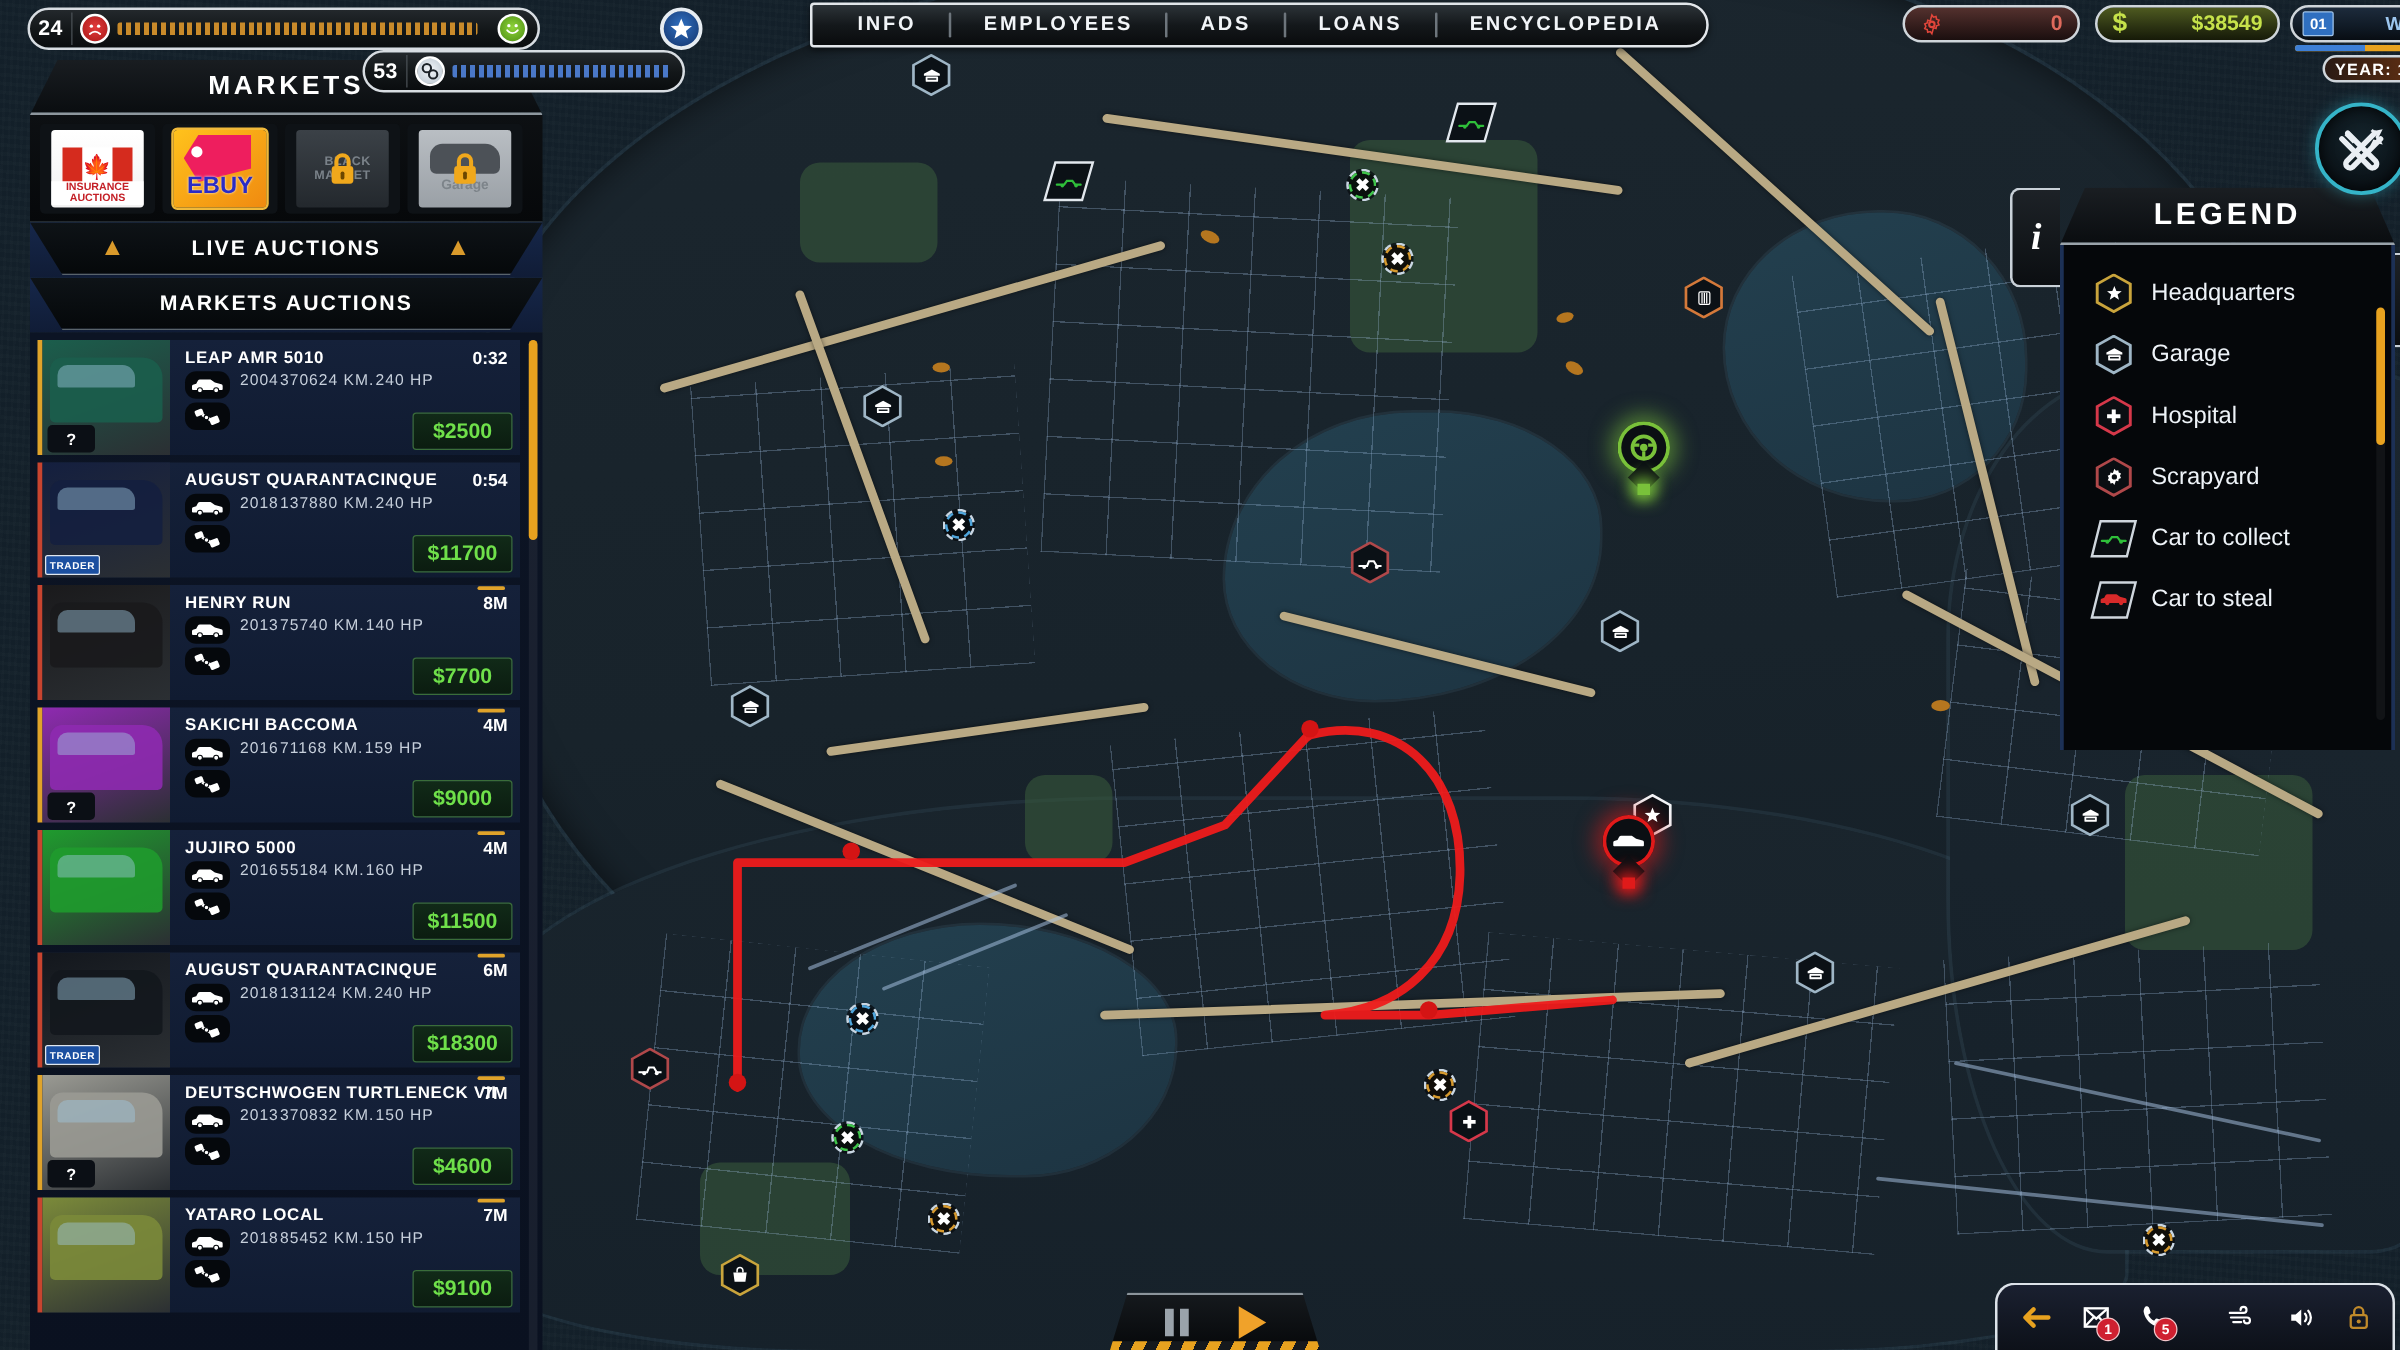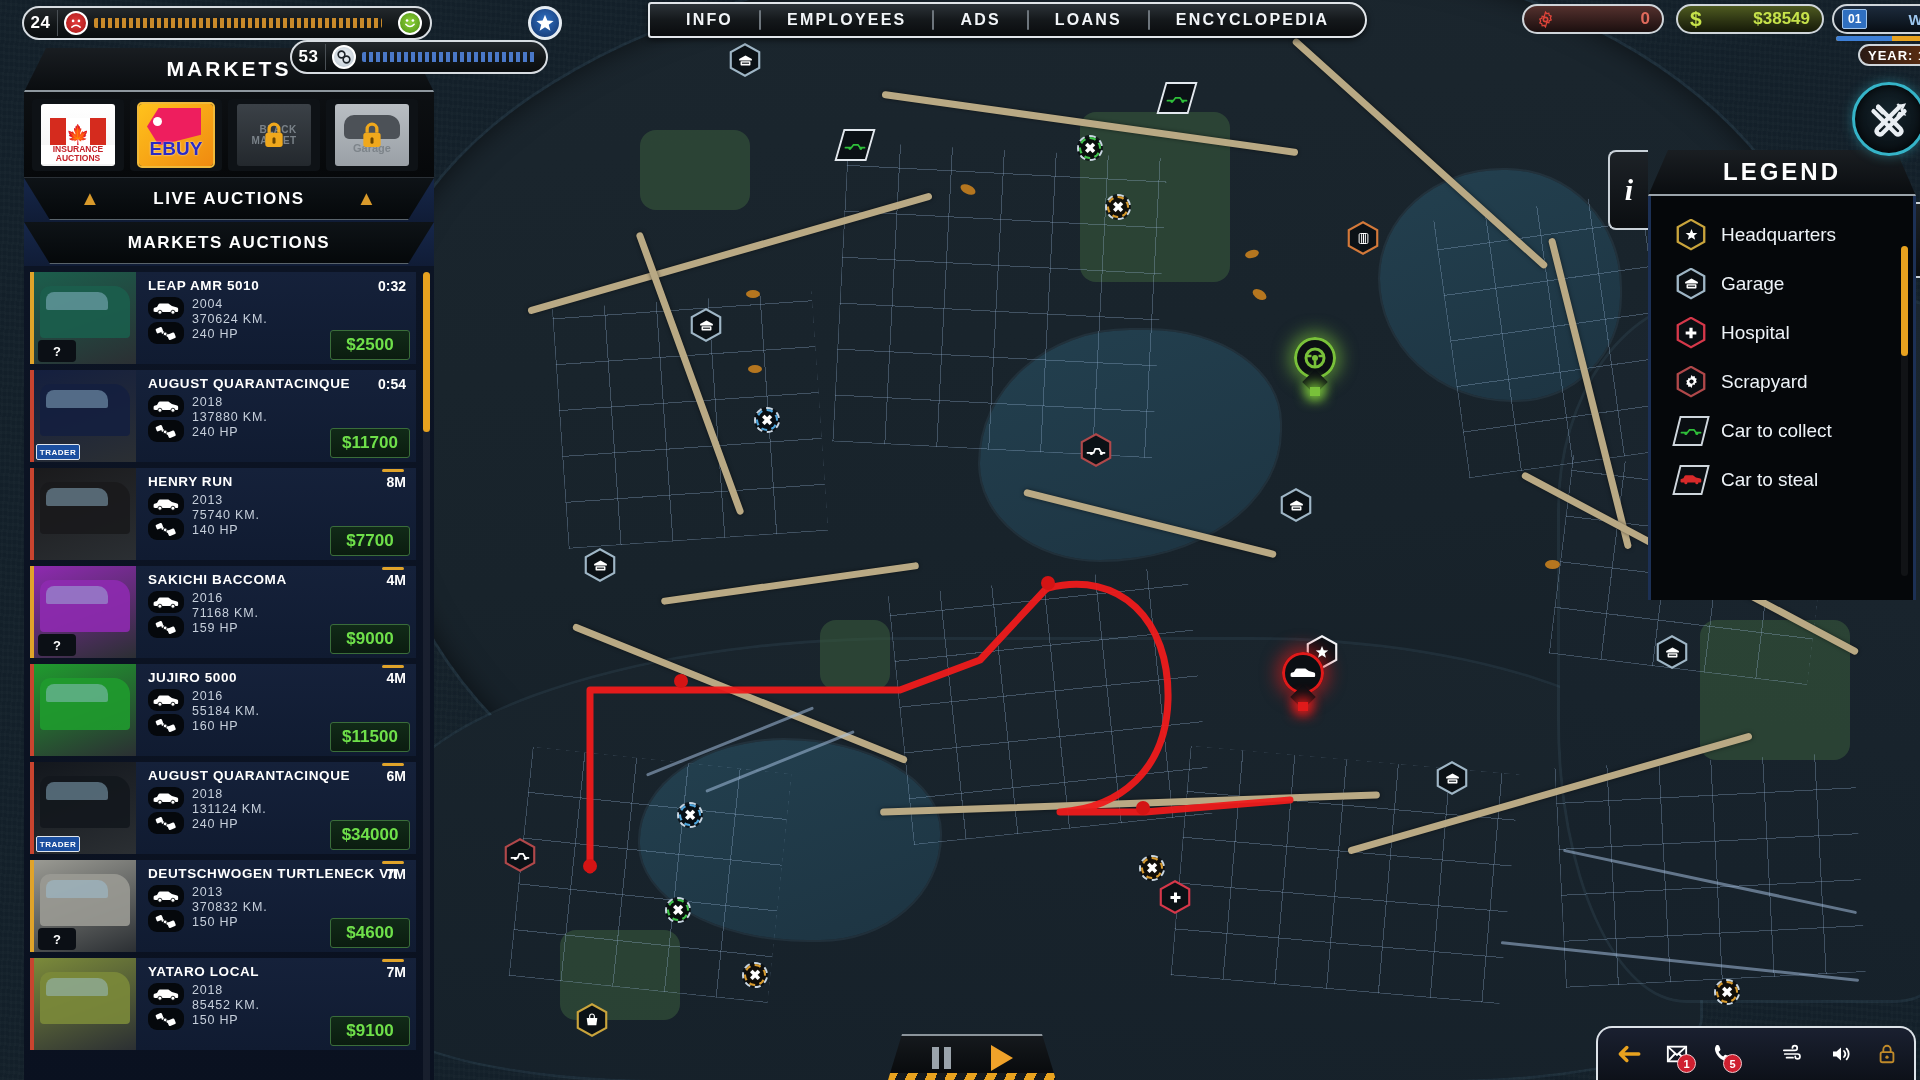--- a/index.html
+++ b/index.html
@@ -225,21 +225,21 @@
   }
   .row .specs {
     margin-top:4px; display:flex; gap:8px; align-items:flex-start;
   }
   .row .icos { display:flex; flex-direction:column; gap:3px; }
   .row .ico {
     width:36px; height:22px; background:#05080c; border-radius:9px;
     display:flex; align-items:center; justify-content:center;
   }
   .row .textcol {
-    display:flex; flex-direction:column; gap:1px;
+    display:flex; flex-direction:row; gap:1px;
     color:#c6cfdb; font: 12.5px "Liberation Sans", sans-serif; letter-spacing:0.8px;
   }
   .row .price {
     position:absolute; right:6px; bottom:4px;
     min-width:80px; height:30px; border:1px solid #3a6d3a; border-radius:3px;
     background: linear-gradient(180deg,#112a18,#0b1c10);
     color:#6fe04a; font: bold 17px "Liberation Sans", sans-serif;
     display:flex; align-items:center; justify-content:center;
   }
   #list-scroll {
@@ -946,21 +946,21 @@
                       <circle cx="12" cy="9.5" r="2.2" fill="#fff" stroke="#05080c" stroke-width="1"></circle>
                     </svg>
                   </div>
                 </div>
                 <div class="textcol">
                   <span>2018</span>
                   <span>131124 KM.</span>
                   <span>240 HP</span>
                 </div>
               </div>
-              <div class="price">$34000</div>
+              <div class="price">$18300</div>
             </div>
           </div>
           <div class="row" style="border-left-color: rgb(224, 163, 42);">
             <div class="photo" style="background:linear-gradient(160deg,#9a9a93 0%, #2b2f33 100%);">
               <div style="position:absolute;left:6px;top:14px;right:6px;height:52px;background:#9a9a93;border-radius:10px 16px 4px 4px;opacity:.9;"></div>
               <div style="position:absolute;left:12px;top:20px;right:28px;height:18px;background:rgba(160,200,225,.45);border-radius:8px 10px 2px 2px;"></div>
               <div class="badge-q">?</div>
             </div>
             <div class="info">
               <div class="tickmark"></div>

